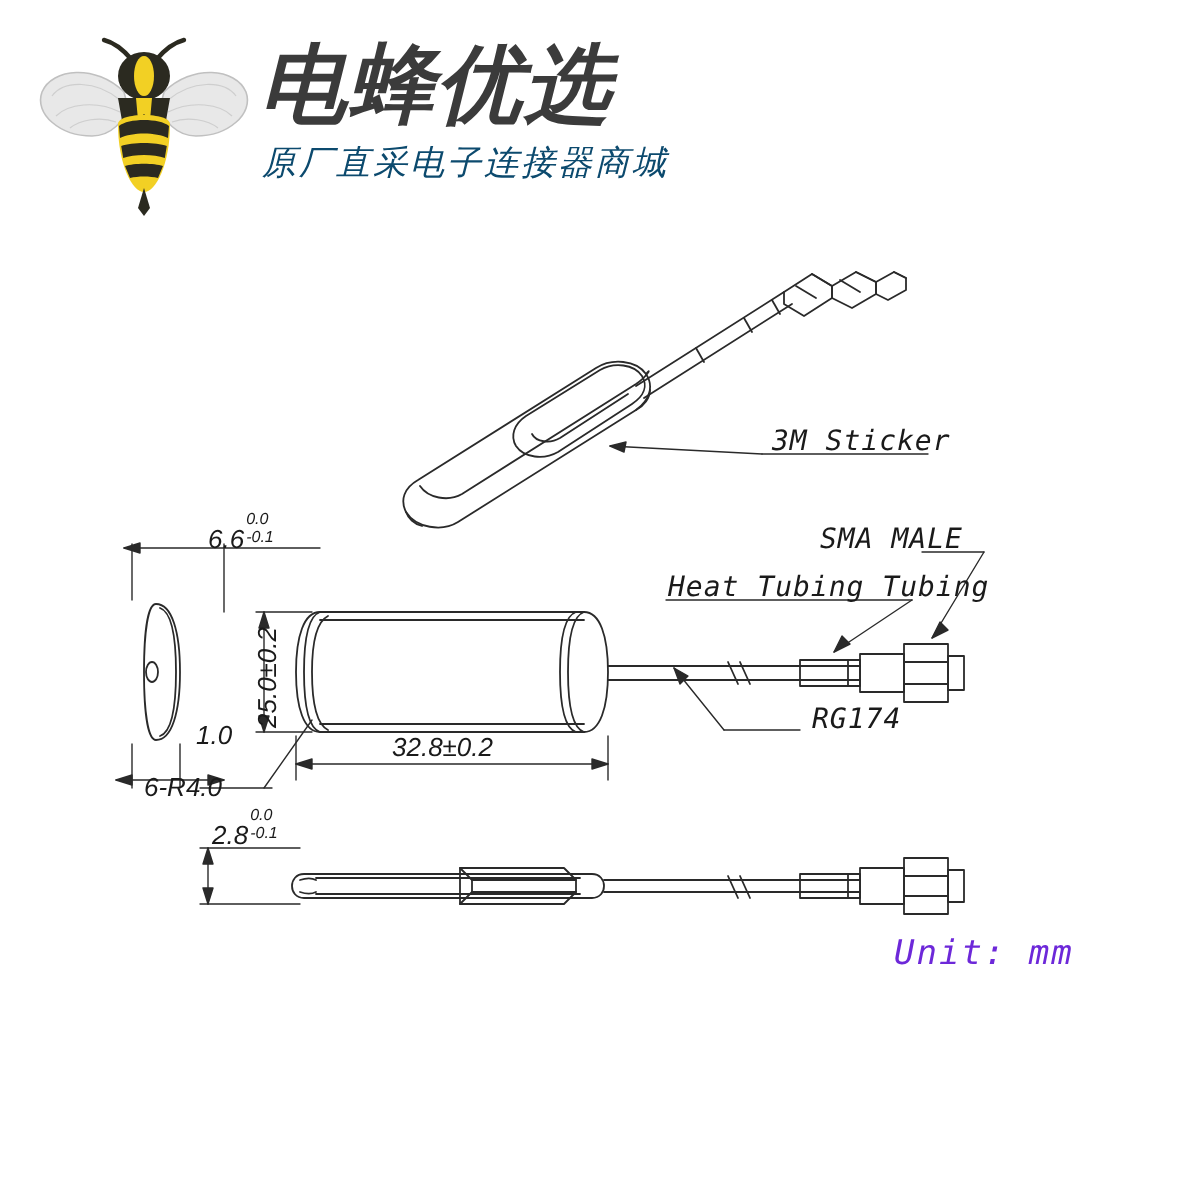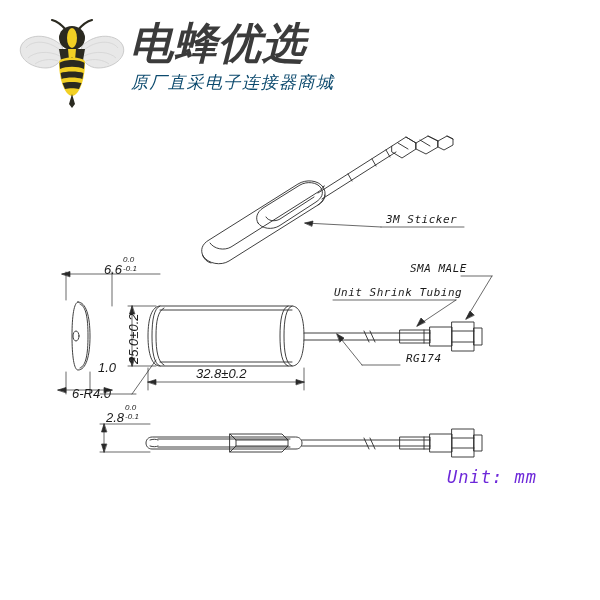--- a/index.html
+++ b/index.html
@@ -78,21 +78,21 @@
     left: 0;
     top: 0;
     width: 600px;
     height: 600px;
   }
 
   
   .dwg-label {
     position: absolute;
     font-family: "DejaVu Sans Mono", monospace;
-    font-size: 11px;
+    font-size: 14px;
     color: #1a1a1a;
     white-space: nowrap;
     letter-spacing: 0.5px;
   }
   .dim-label {
     position: absolute;
     font-family: "Liberation Sans", sans-serif;
     font-size: 13px;
     color: #1a1a1a;
     white-space: nowrap;
@@ -334,21 +334,21 @@
         <path d="M362 365 L 400 365"></path>
         <path d="M337 334 L 344 338 L 340 342 Z" fill="#2a2a2a"></path>
       </g>
     </g>
   </svg>
 
   <div class="dwg-label" style="left:386px; top:213px;">3M Sticker</div>
 
   <div class="dwg-label" style="left:410px; top:262px;">SMA MALE</div>
 
-  <div class="dwg-label" style="left:334px; top:286px;">Unit Shrink Tubing</div>
+  <div class="dwg-label" style="left:334px; top:286px;">Heat Tubing Tubing</div>
 
   <div class="dwg-label" style="left:366px; top:352px;margin-left:40px;">RG174</div>
 
   <div class="dim-label" style="left:104px; top:261px;">
     <span>6.6</span><span class="tol"><span class="t-up">0.0</span><span class="t-dn">-0.1</span></span>
   </div>
 
   <div class="dim-label" style="left:98px; top:360px;">1.0</div>
 
   <div class="dim-label vertical" style="left:126px; top:364px;">25.0±0.2</div>

